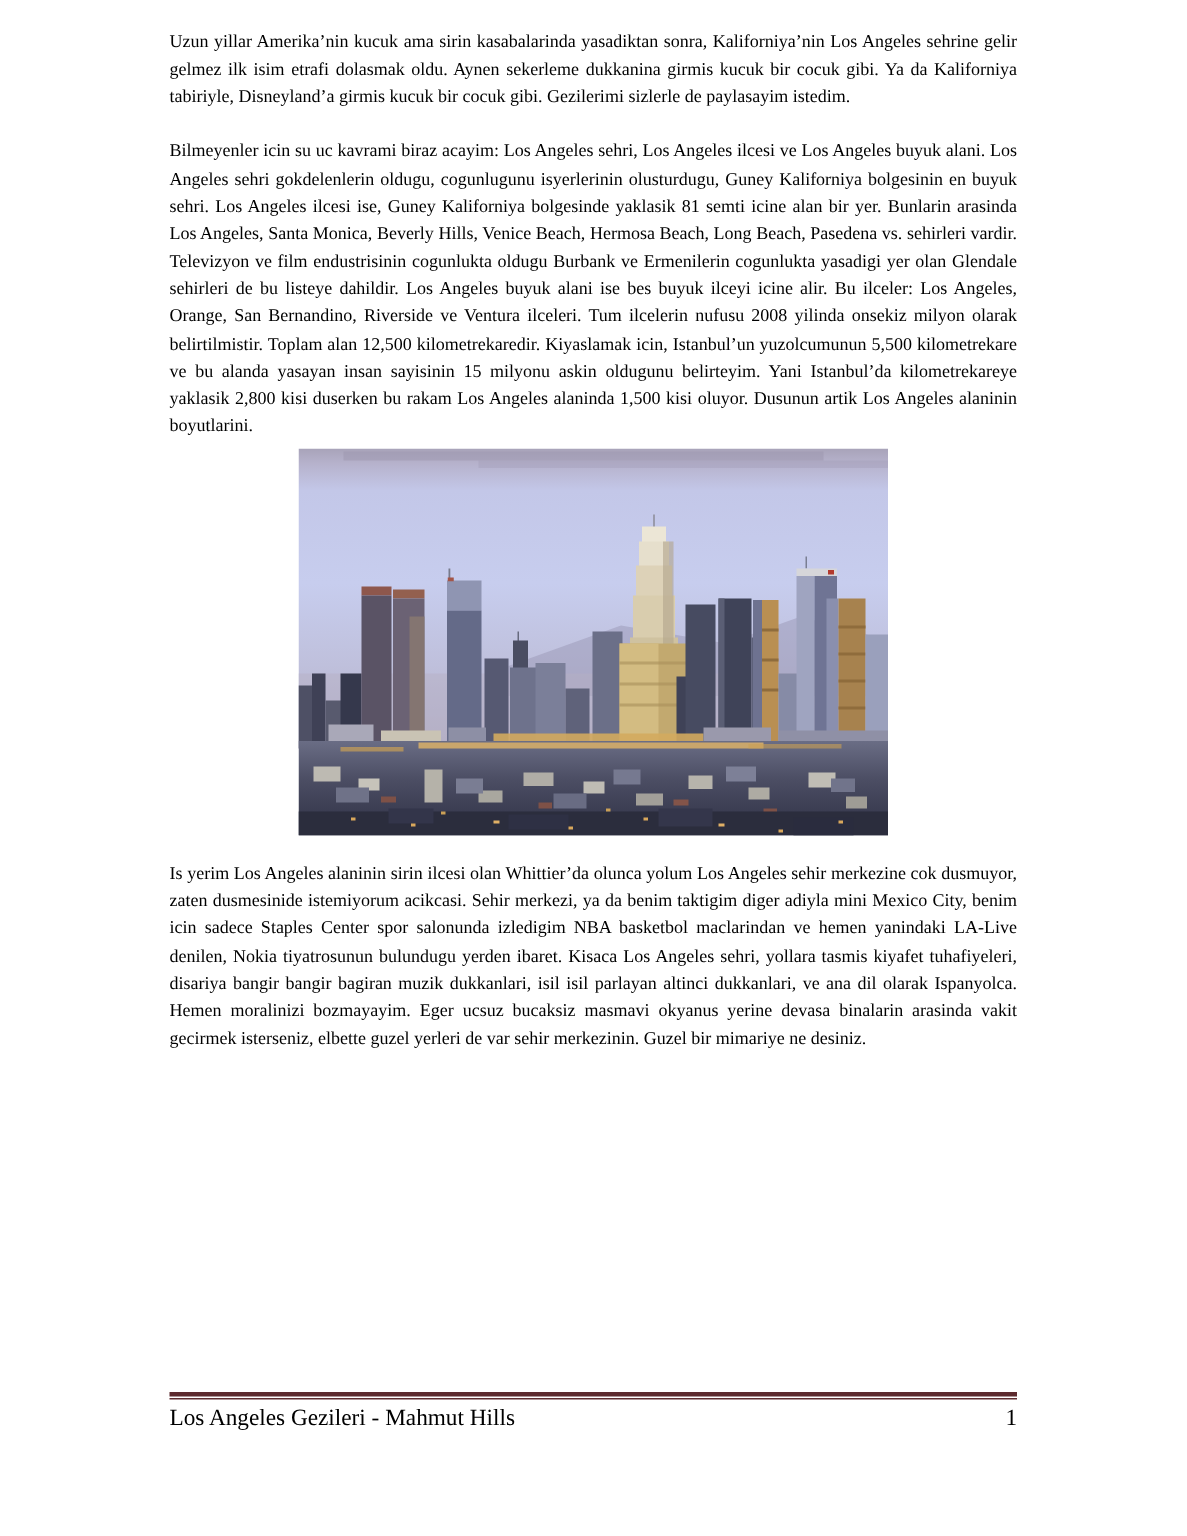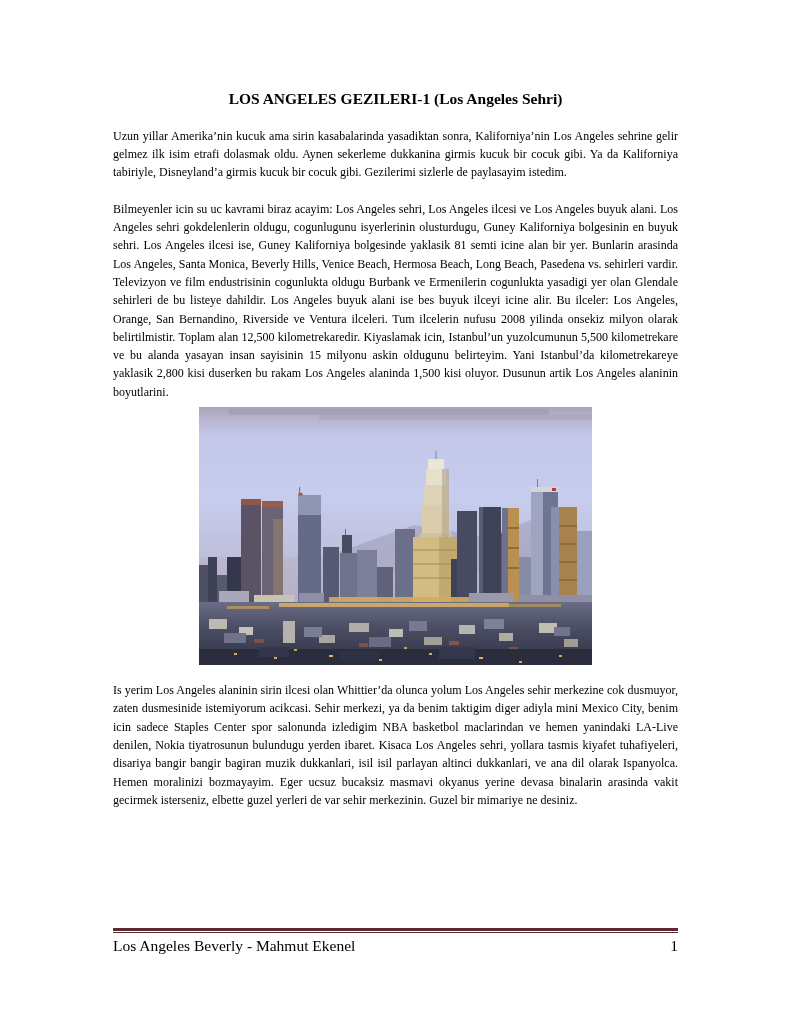--- a/index.html
+++ b/index.html
@@ -23,21 +23,20 @@
   .footer-rule{height:1px;border-top:3px solid #5c2a2e;border-bottom:1px solid #5c2a2e;margin-bottom:4px;}
   .footer-row{display:flex;justify-content:space-between;align-items:baseline;
     font-size:15.5px;line-height:18.3px;}
 </style>
 </head>
 <body>
 
 <div class="page">
   <div class="content">
 
-    <h1 class="title">LOS ANGELES GEZILERI-1 (Los Angeles Sehri)</h1>
 
     <p class="para">Uzun yillar Amerika’nin kucuk ama sirin kasabalarinda yasadiktan sonra, Kaliforniya’nin Los Angeles sehrine gelir gelmez ilk isim etrafi dolasmak oldu. Aynen sekerleme dukkanina girmis kucuk bir cocuk gibi. Ya da Kaliforniya tabiriyle, Disneyland’a girmis kucuk bir cocuk gibi. Gezilerimi sizlerle de paylasayim istedim.</p>
 
     <p class="para">Bilmeyenler icin su uc kavrami biraz acayim: Los Angeles sehri, Los Angeles ilcesi ve Los Angeles buyuk alani. Los Angeles sehri gokdelenlerin oldugu, cogunlugunu isyerlerinin olusturdugu, Guney Kaliforniya bolgesinin en buyuk sehri. Los Angeles ilcesi ise, Guney Kaliforniya bolgesinde yaklasik 81 semti icine alan bir yer. Bunlarin arasinda Los Angeles, Santa Monica, Beverly Hills, Venice Beach, Hermosa Beach, Long Beach, Pasedena vs. sehirleri vardir. Televizyon ve film endustrisinin cogunlukta oldugu Burbank ve Ermenilerin cogunlukta yasadigi yer olan Glendale sehirleri de bu listeye dahildir. Los Angeles buyuk alani ise bes buyuk ilceyi icine alir. Bu ilceler: Los Angeles, Orange, San Bernandino, Riverside ve Ventura ilceleri. Tum ilcelerin nufusu 2008 yilinda onsekiz milyon olarak belirtilmistir. Toplam alan 12,500 kilometrekaredir. Kiyaslamak icin, Istanbul’un yuzolcumunun 5,500 kilometrekare ve bu alanda yasayan insan sayisinin 15 milyonu askin oldugunu belirteyim. Yani Istanbul’da kilometrekareye yaklasik 2,800 kisi duserken bu rakam Los Angeles alaninda 1,500 kisi oluyor. Dusunun artik Los Angeles alaninin boyutlarini.</p>
 
     <figure class="photo">
       <svg viewBox="0 0 393 258" preserveAspectRatio="none">
         <defs>
           <linearGradient id="sky" x1="0" y1="0" x2="0" y2="1">
             <stop offset="0" stop-color="#a8a3b9"></stop>
@@ -169,17 +168,17 @@
         <rect x="205" y="240" width="3" height="2" fill="#caa057"></rect>
       </svg>
     </figure>
 
     <p class="para" style="margin-top:16px;">Is yerim Los Angeles alaninin sirin ilcesi olan Whittier’da olunca yolum Los Angeles sehir merkezine cok dusmuyor, zaten dusmesinide istemiyorum acikcasi. Sehir merkezi, ya da benim taktigim diger adiyla mini Mexico City, benim icin sadece Staples Center spor salonunda izledigim NBA basketbol maclarindan ve hemen yanindaki LA-Live denilen, Nokia tiyatrosunun bulundugu yerden ibaret. Kisaca Los Angeles sehri, yollara tasmis kiyafet tuhafiyeleri, disariya bangir bangir bagiran muzik dukkanlari, isil isil parlayan altinci dukkanlari, ve ana dil olarak Ispanyolca. Hemen moralinizi bozmayayim. Eger ucsuz bucaksiz masmavi okyanus yerine devasa binalarin arasinda vakit gecirmek isterseniz, elbette guzel yerleri de var sehir merkezinin. Guzel bir mimariye ne desiniz.</p>
   </div>
 
   <div class="footer">
     <div class="footer-rule"></div>
     <div class="footer-row">
-      <span>Los Angeles Beverly - Mahmut Ekenel</span>
+      <span>Los Angeles Gezileri - Mahmut Hills</span>
       <span>1</span>
     </div>
   </div>
 </div>
 
 </body></html>

